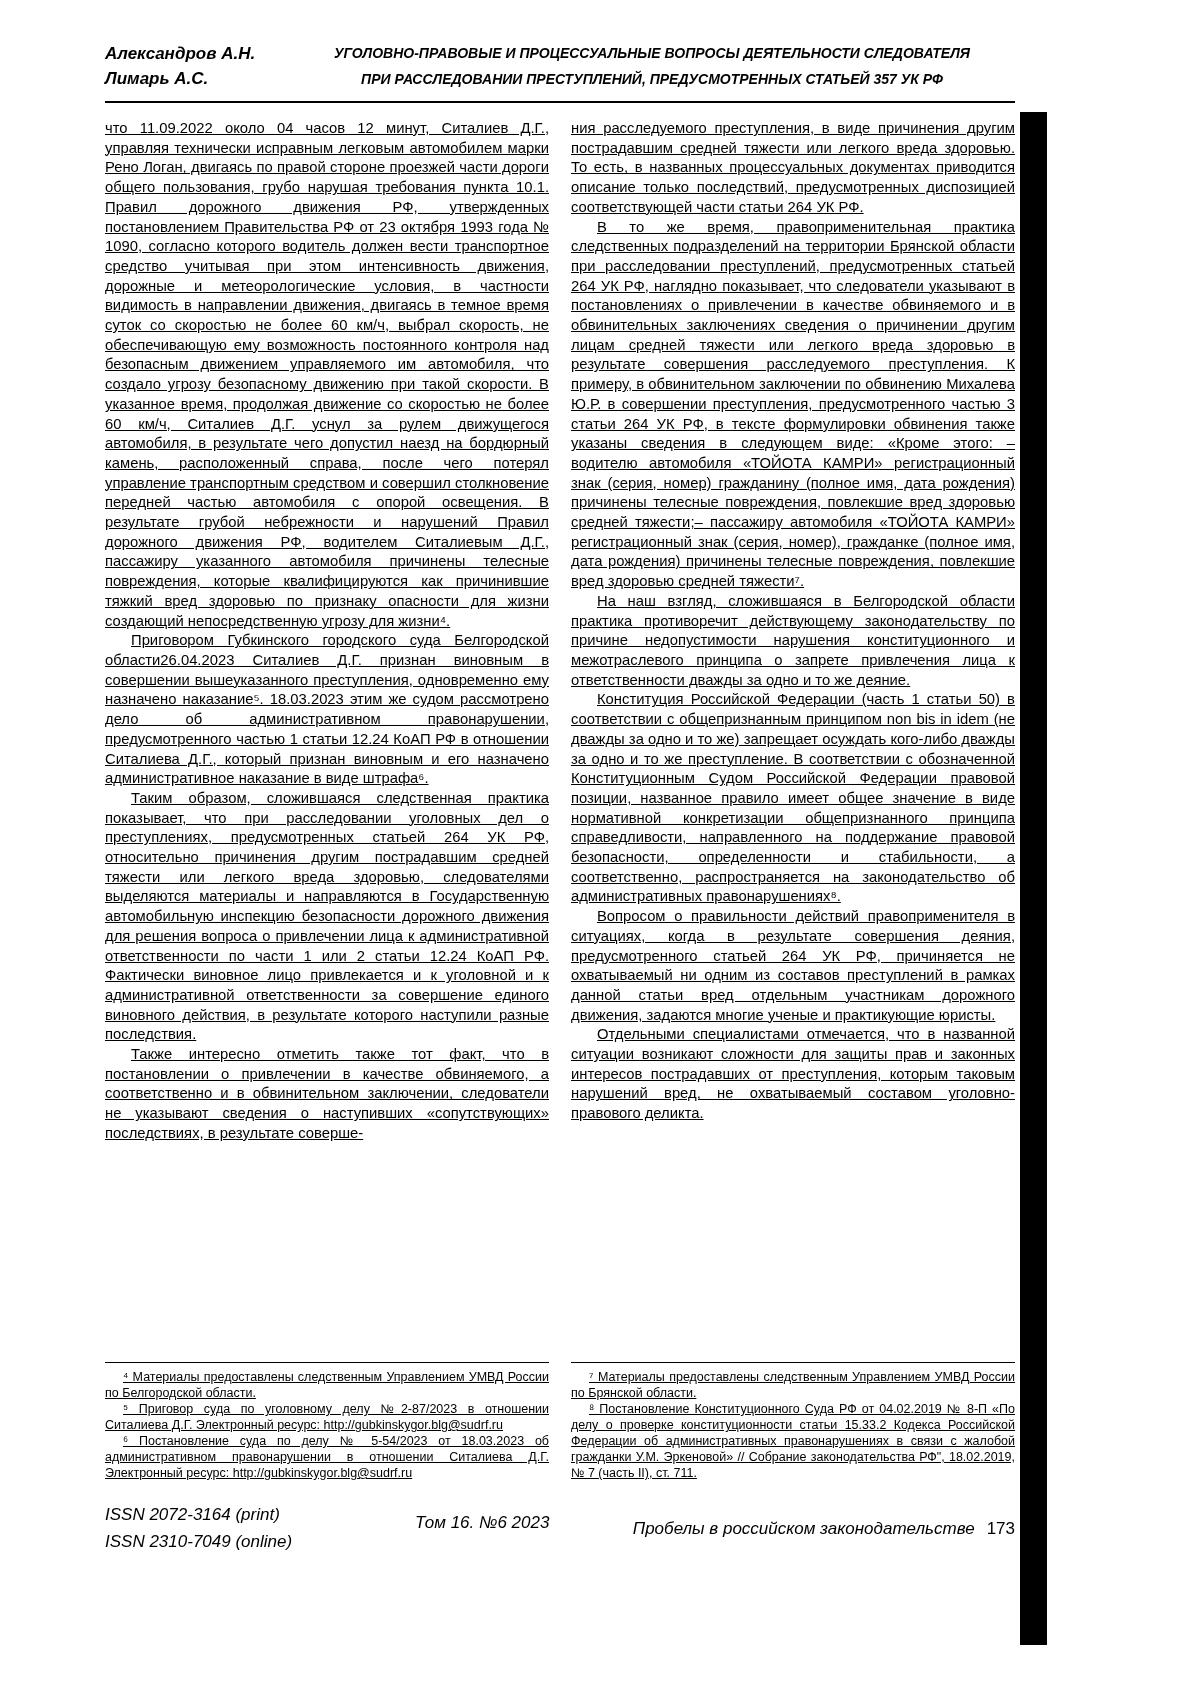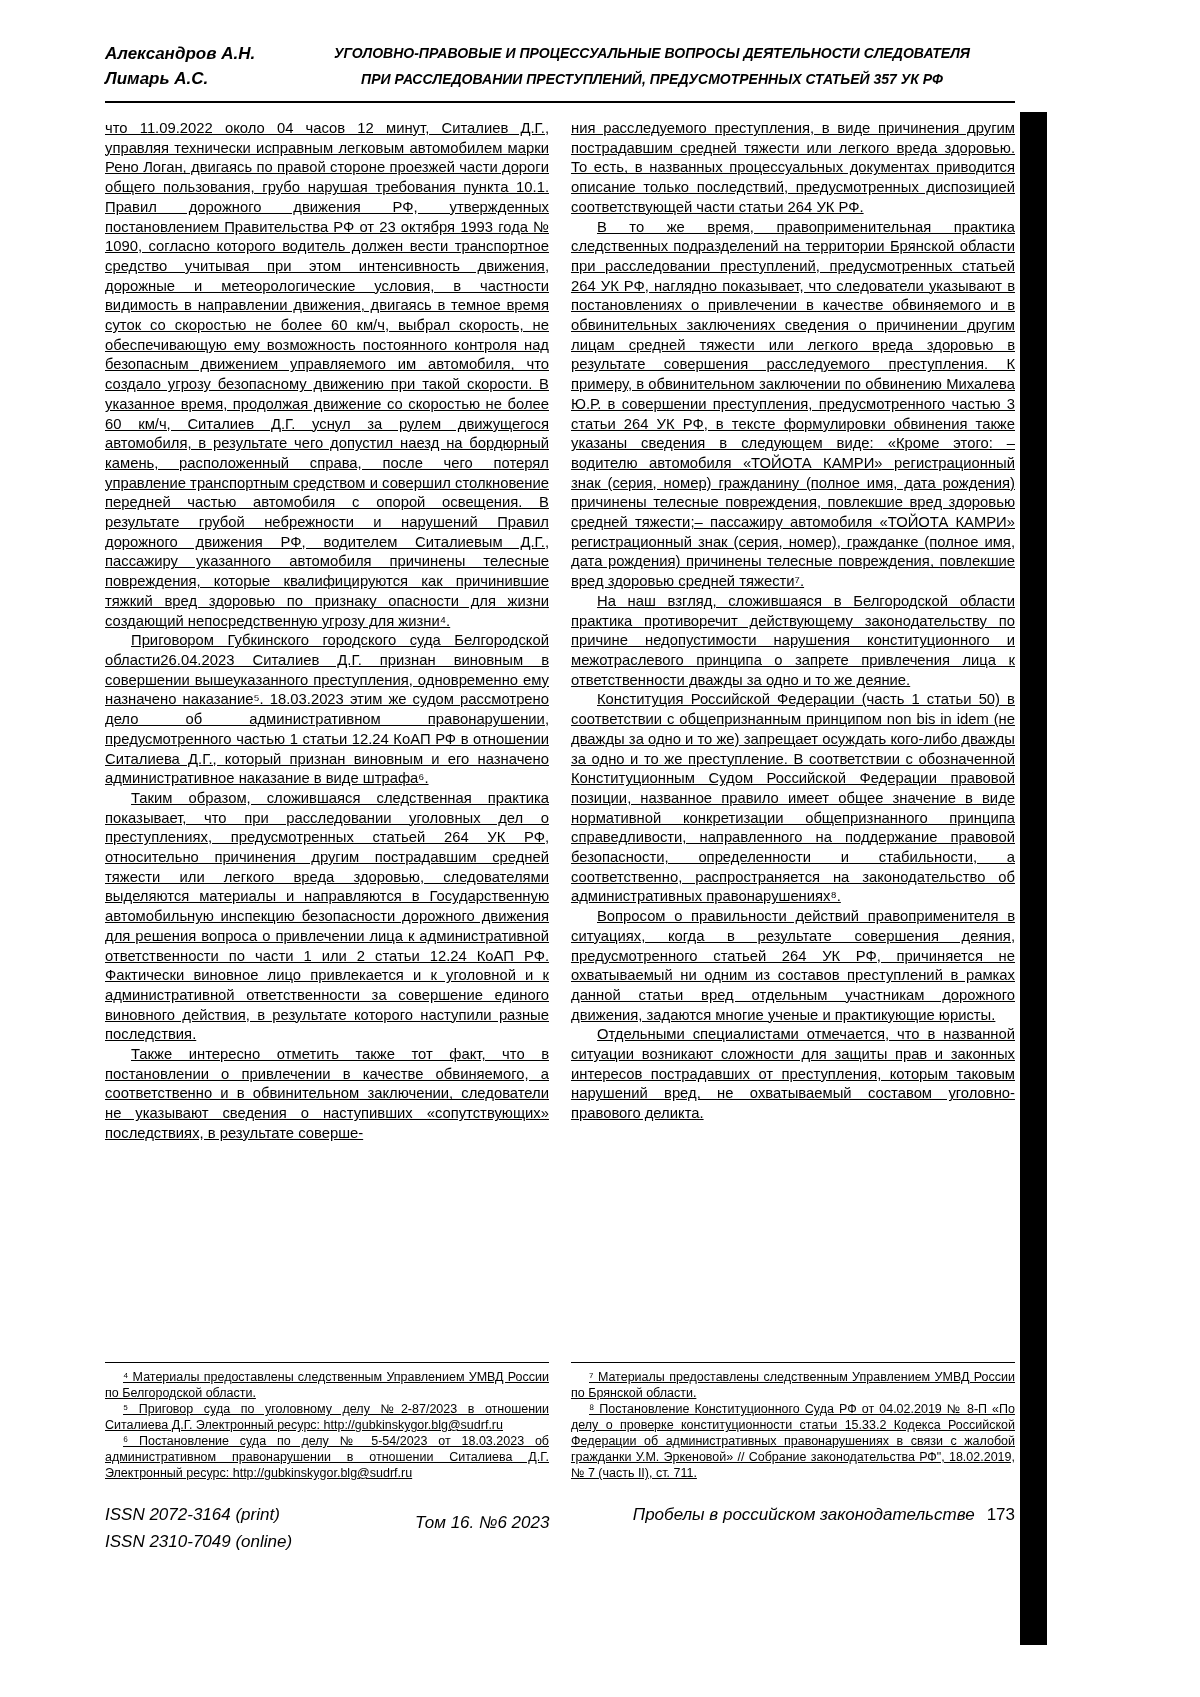--- a/index.html
+++ b/index.html
@@ -86,21 +86,21 @@
   .footer .issn { white-space:nowrap; }
   .footer .volume {
     position:absolute;
     left:310px; top:8px;
     white-space:nowrap;
   }
   .footer .journal {
     margin-left:auto;
     white-space:nowrap;
     display:flex;
-    align-items:flex-start;
+    align-items:center;
     gap:12px;
   }
   .footer .pagenum { font-style:normal; }
 </style>
 </head>
 <body>
 
 <div class="page">
 
   <div class="margin-bar"></div>

